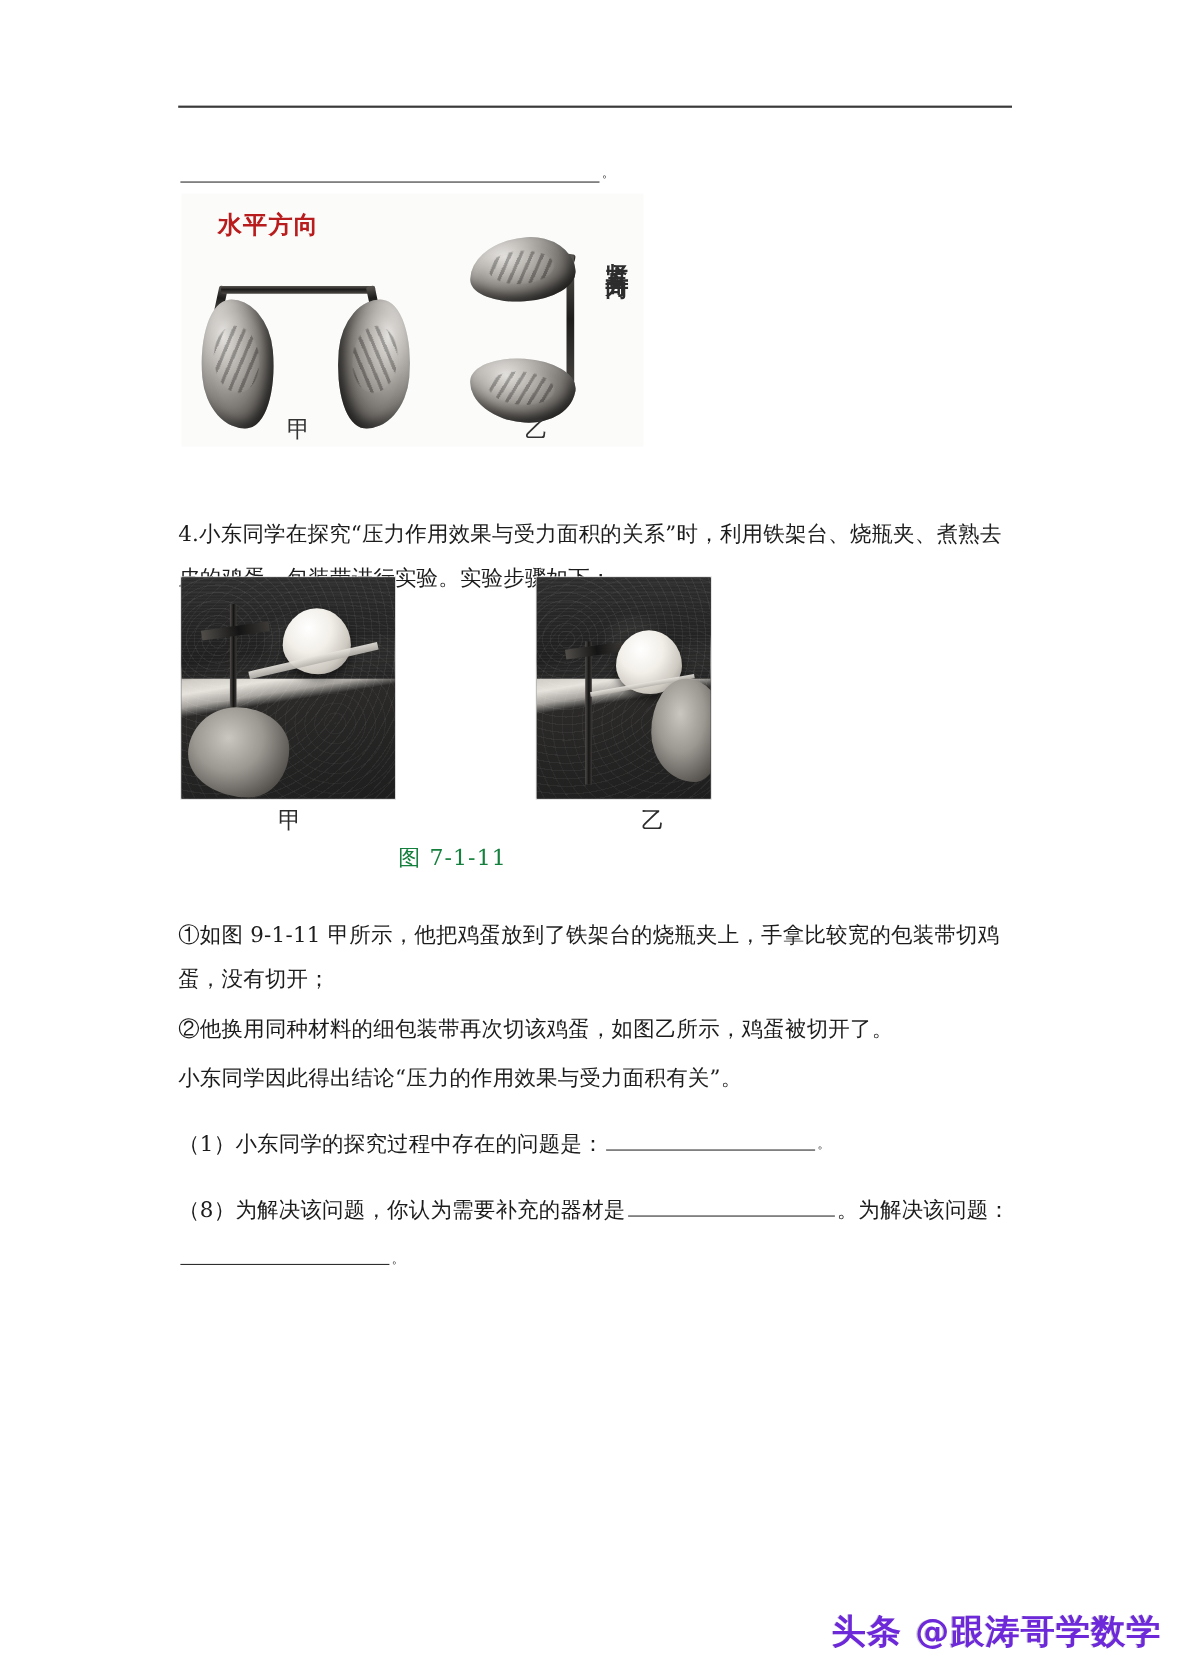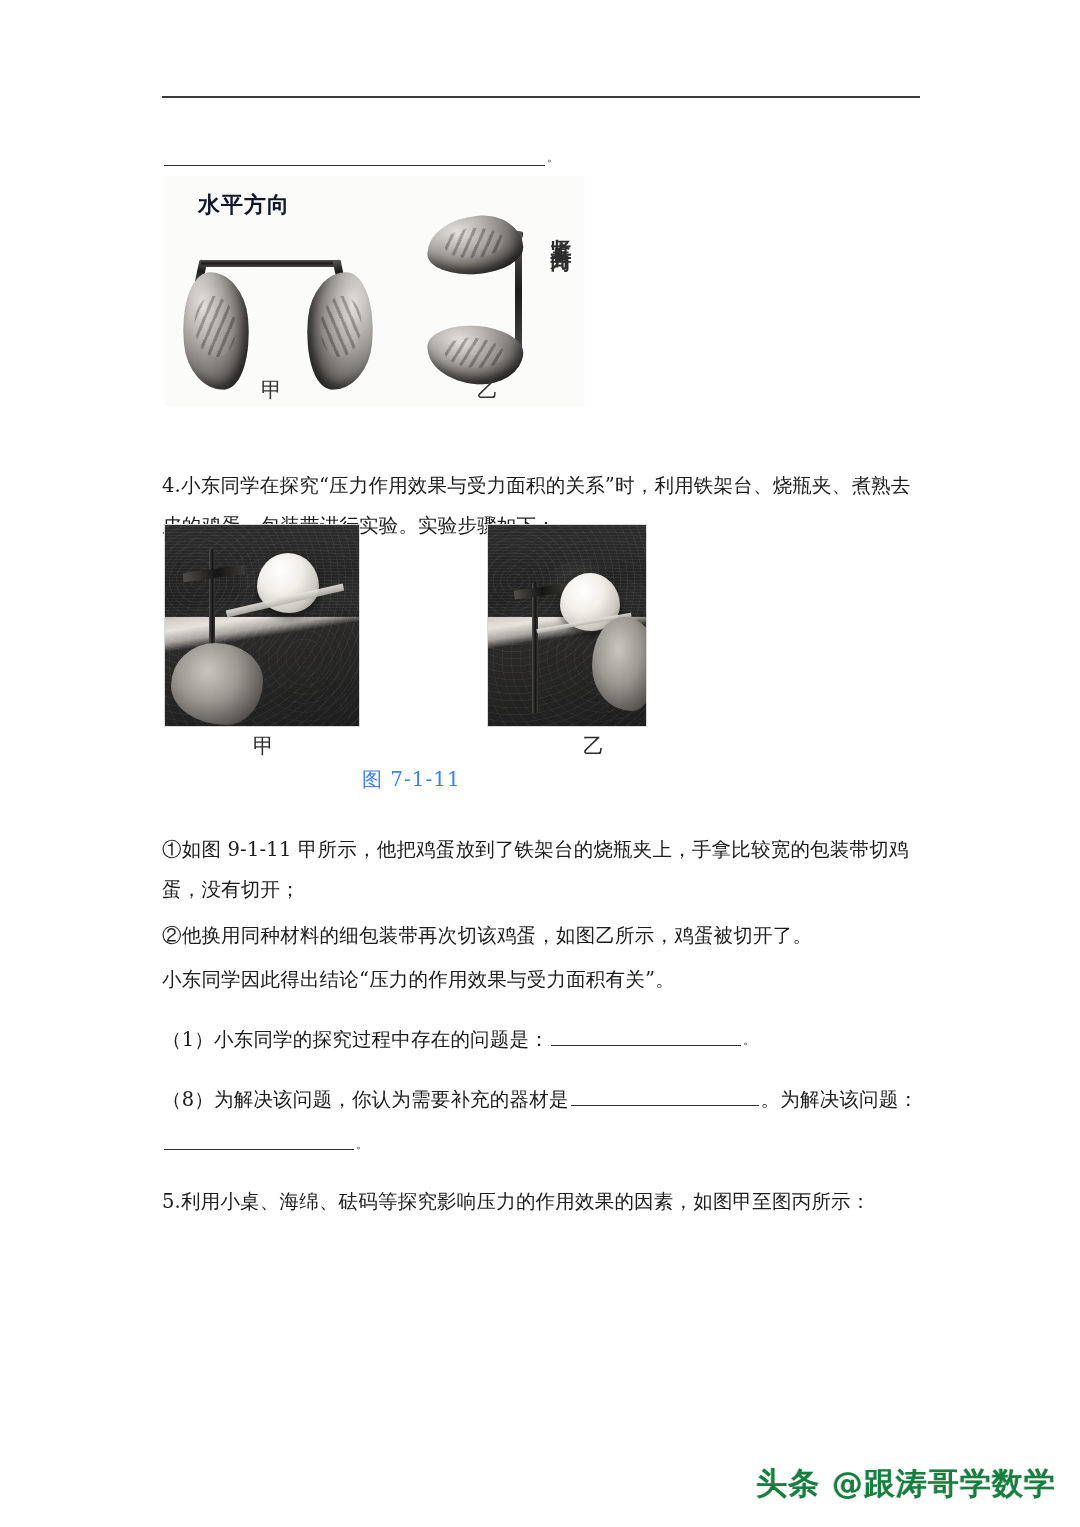--- a/index.html
+++ b/index.html
@@ -70,21 +70,21 @@
     background: #fbfbfa;
   }
   .fig1-inner { position: absolute; inset: 0; }
 
   .fig1 .label-h {
     position: absolute;
     left: 33px; top: 14px;
     font-size: 22px;
     font-family: Liberation Mono, monospace;
     font-weight: 700;
-    color: #0f172a;
+    color: #b91c1c;
     letter-spacing: 1px;
   }
   .fig1 .label-v {
     position: absolute;
     right: 10px; top: 46px;
     font-size: 21px;
     font-family: "DejaVu Sans", "Liberation Sans", sans-serif;
     font-weight: 700;
     color: #2d2d2d;
     writing-mode: vertical-rl;
@@ -227,33 +227,33 @@
     font-family: "DejaVu Sans", "Liberation Sans", sans-serif;
     color: #2b2b2b;
   }
   .cap2-jia { left: 253px; top: 732px; }
   .cap2-yi  { left: 583px; top: 732px; }
   .fig2-num {
     position: absolute;
     left: 362px; top: 766px;
     font-size: 20px;
     font-family: "DejaVu Serif", "Liberation Serif", serif;
-    color: #3b82f6;
+    color: #15803d;
     letter-spacing: 1px;
   }
 
   
   .watermark {
     position: absolute;
     right: 24px;
     bottom: 22px;
     font-family: "DejaVu Sans", "Liberation Sans", sans-serif;
     font-size: 31px;
     font-weight: 700;
-    color: #15803d;
+    color: #6d28d9;
     letter-spacing: 1px;
     text-shadow: 1px 1px 0 rgba(255,255,255,.85), -1px 0 0 rgba(140,140,140,.45);
     white-space: nowrap;
   }
 </style>
 </head>
 <body>
 
 <div class="page">
 
@@ -317,17 +317,16 @@
   </p>
 
   <p class="para para-sub2">
     <span>（8）为解决该问题，你认为需要补充的器材是</span><span class="blank"></span><span>。为解决该问题：</span>
   </p>
 
   <p class="para para-sub2b">
     <span class="blank"></span><span class="period-sm">。</span>
   </p>
 
-  <p class="para para-q5">5.利用小桌、海绵、砝码等探究影响压力的作用效果的因素，如图甲至图丙所示：</p>
 
   <div class="watermark">头条 @跟涛哥学数学</div>
 
 </div>
 
 </body></html>

